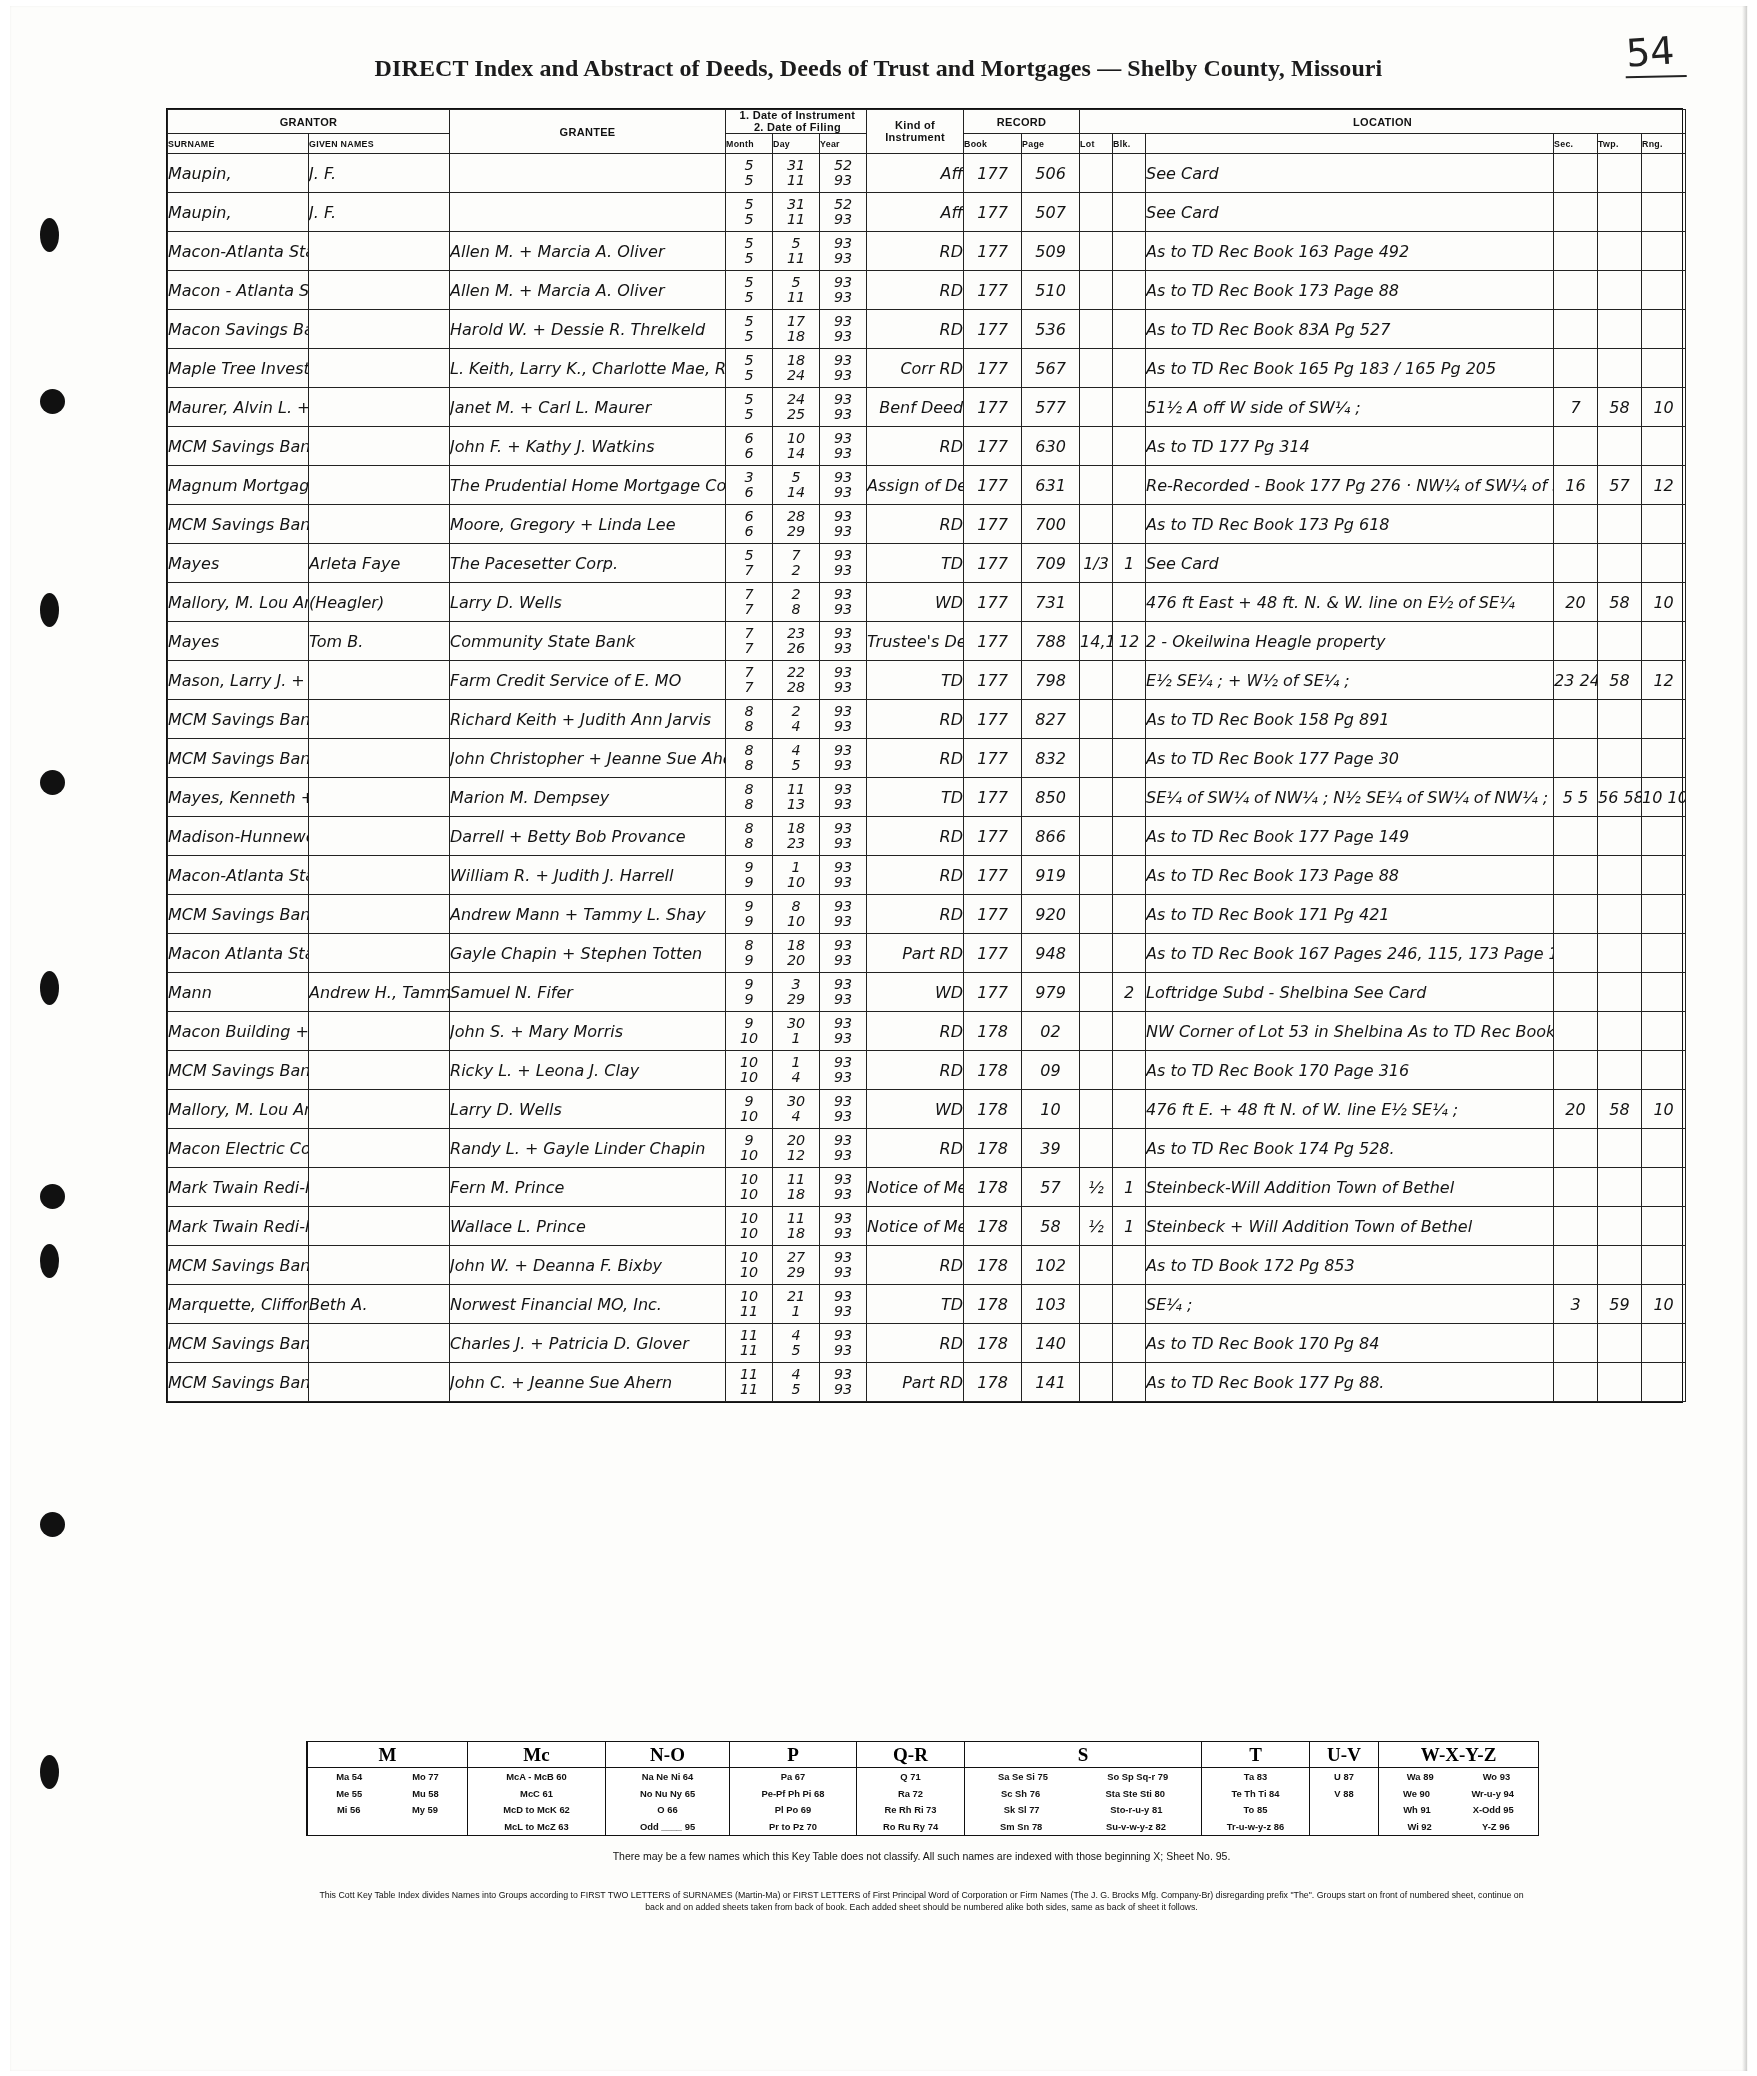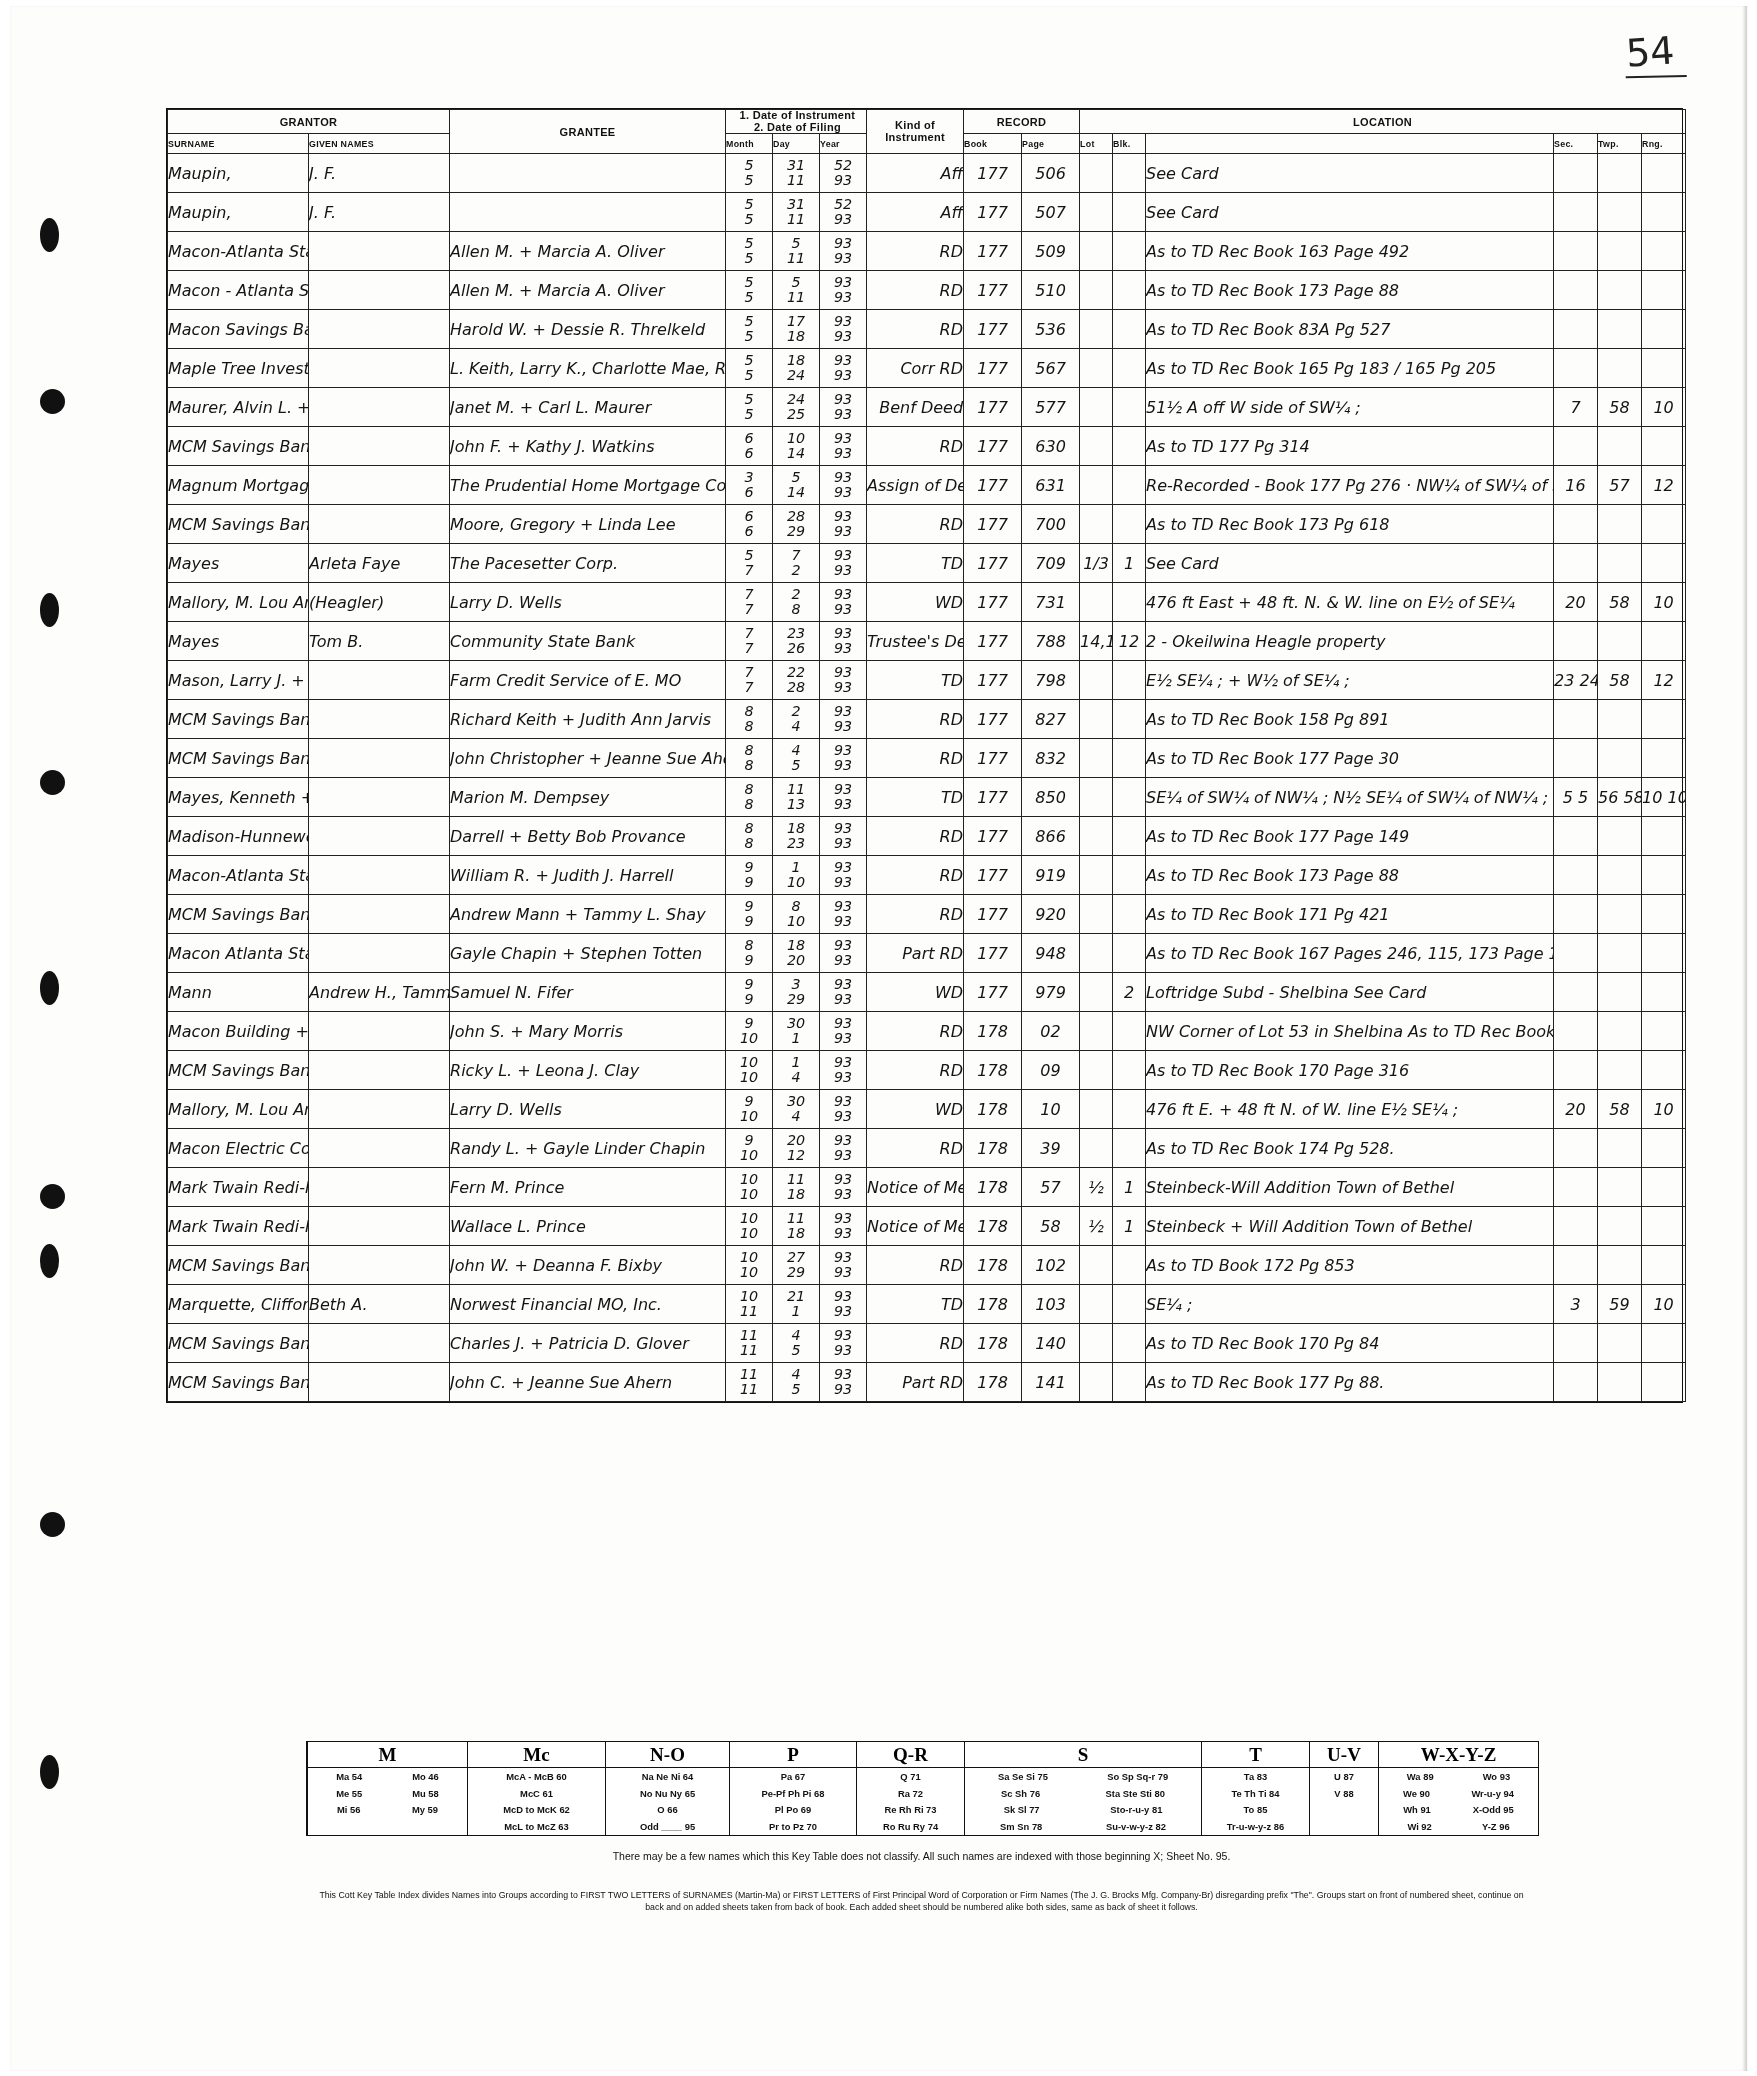--- a/index.html
+++ b/index.html
@@ -237,20 +237,21 @@
   <div class="hole round" style="top:389px;"></div>
   <div class="hole" style="top:593px;"></div>
   <div class="hole round" style="top:770px;"></div>
   <div class="hole" style="top:971px;"></div>
   <div class="hole round" style="top:1184px;"></div>
   <div class="hole" style="top:1244px;"></div>
   <div class="hole round" style="top:1512px;"></div>
   <div class="hole" style="top:1755px;"></div>
 
   <div id="page-number">54</div>
+  <div id="title">DIRECT Index and Abstract of Deeds, Deeds of Trust and Mortgages — Shelby County, Missouri</div>
 
   <div id="ledger">
     <table class="grid">
       <colgroup>
         <col style="width:141px">
         <col style="width:141px">
         <col style="width:276px">
         <col style="width:47px">
         <col style="width:47px">
         <col style="width:47px">
@@ -1348,21 +1349,21 @@
             <th>T</th>
             <th>U-V</th>
             <th>W-X-Y-Z</th>
           </tr>
       </thead>
       <tbody id="key-body">
           <tr class="kvals">
             <td>
               <div class="kcell-inner">
                 <span>Ma 54</span>
-                <span>Mo 46</span>
+                <span>Mo 77</span>
               </div>
             </td>
             <td>
               <div class="kcell-inner">
                 <span>McA - McB 60</span>
               </div>
             </td>
             <td>
               <div class="kcell-inner">
                 <span>Na Ne Ni 64</span>

